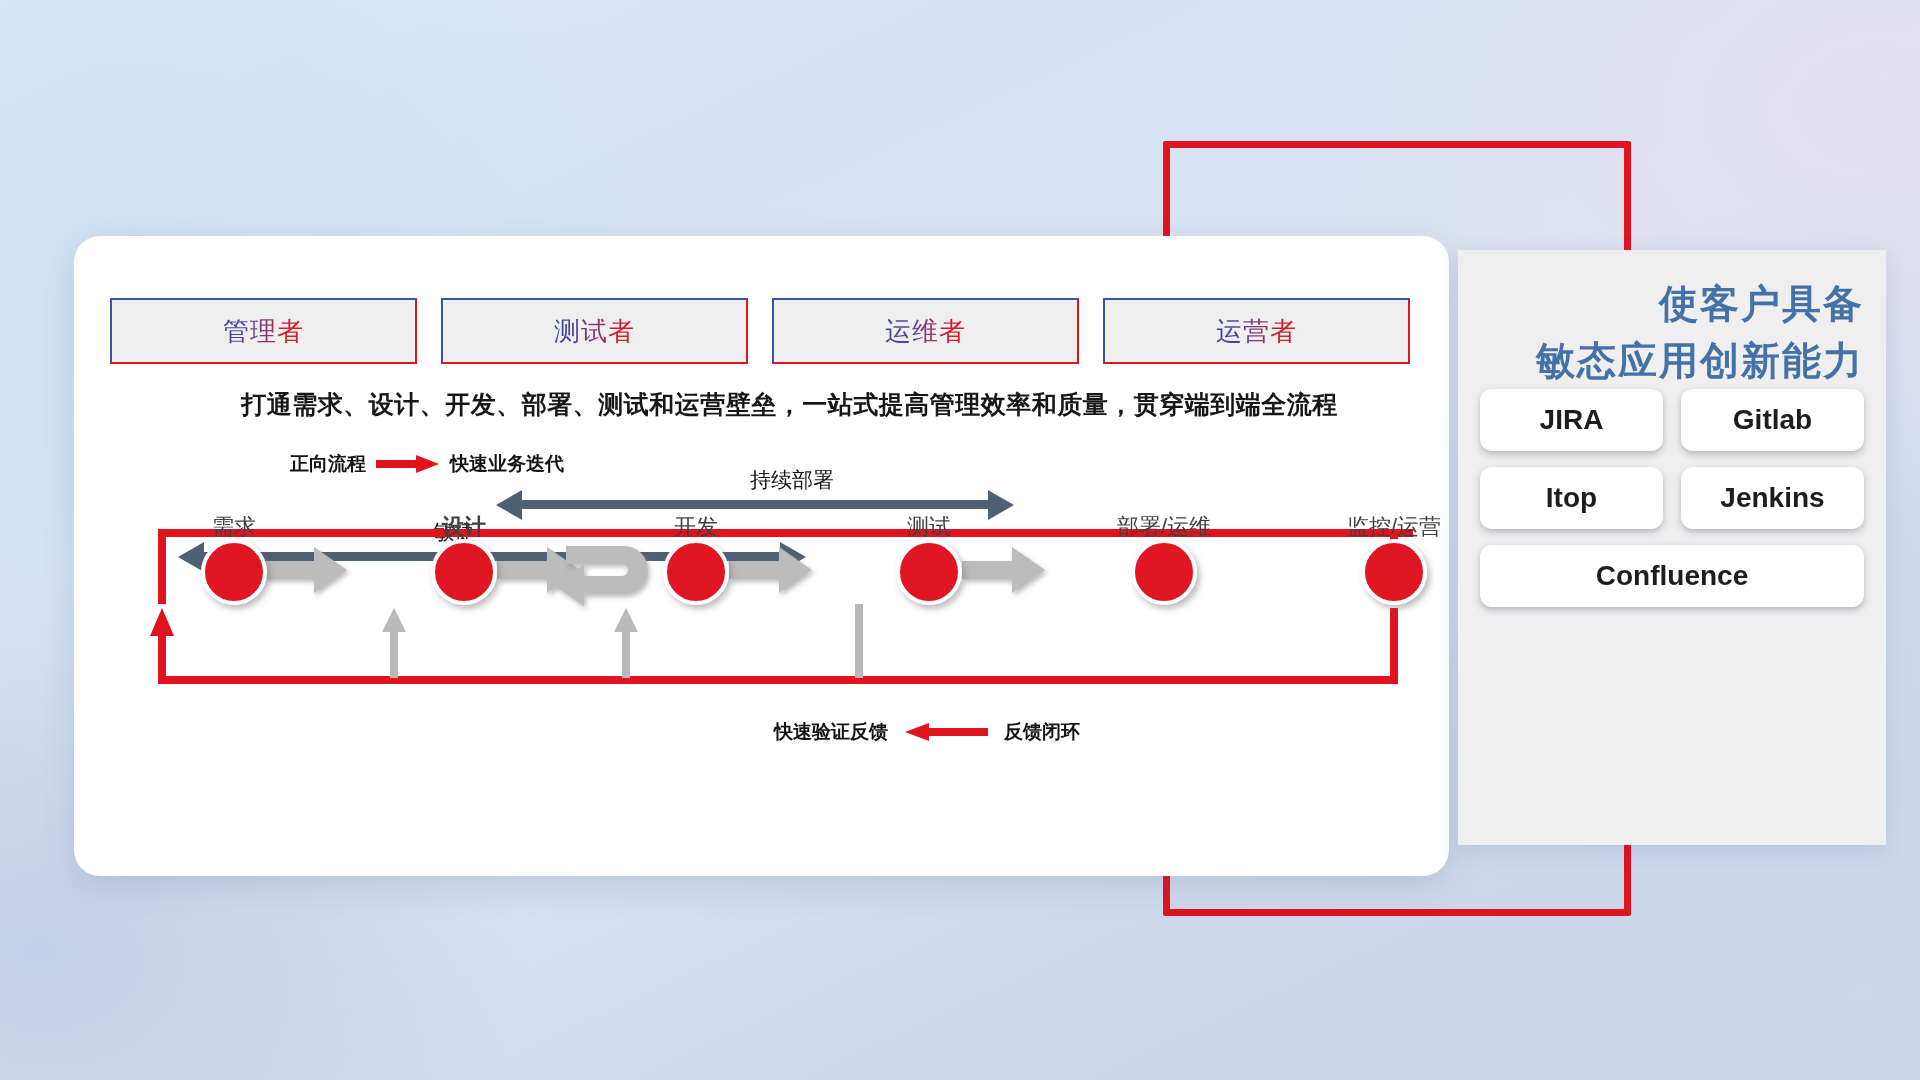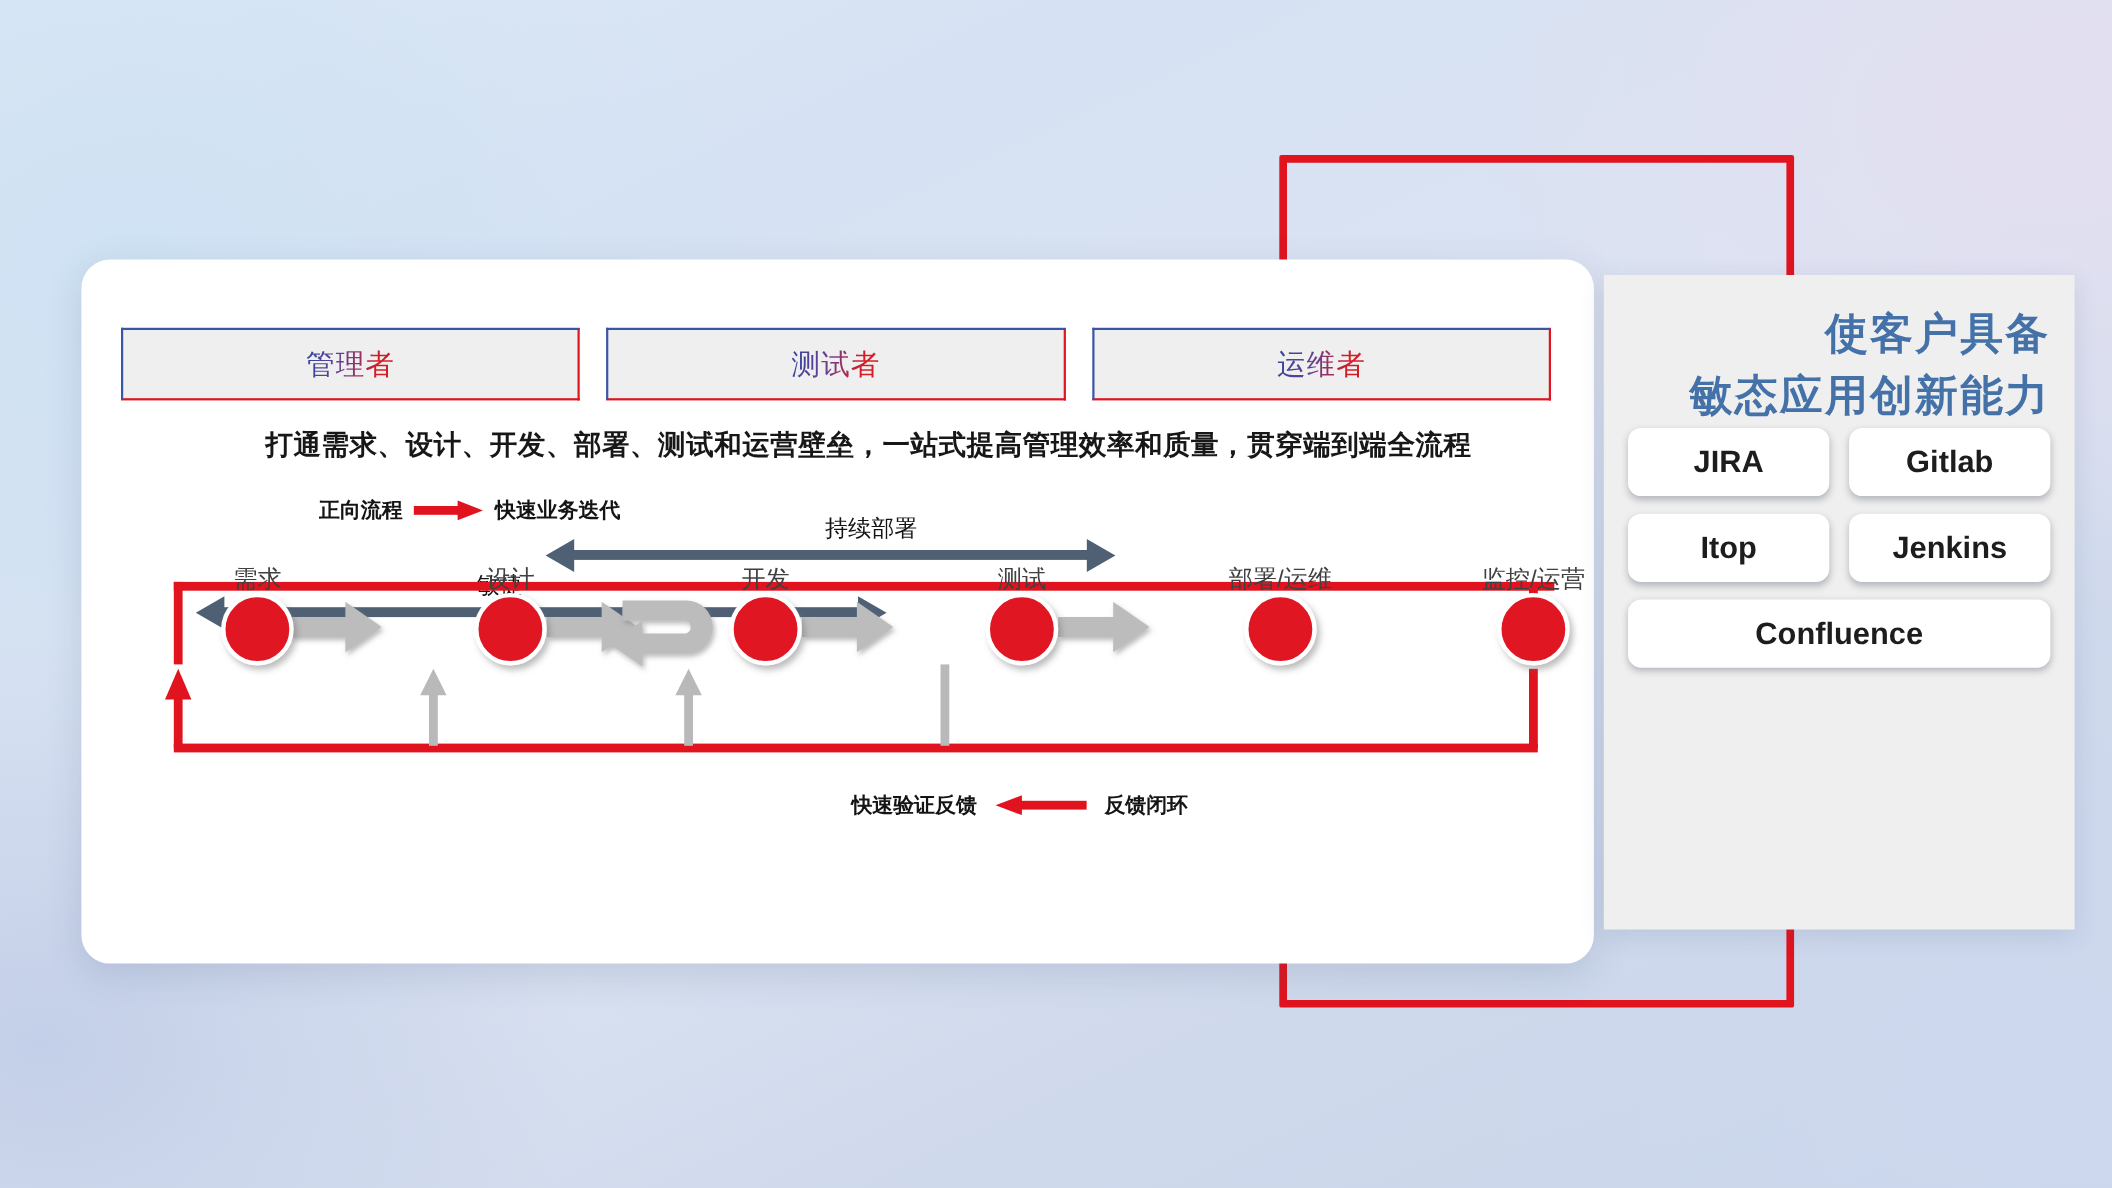--- a/index.html
+++ b/index.html
@@ -123,20 +123,23 @@
   <div class="roles">
     <div class="role-box">
       <span class="role-label">管理者</span>
     </div>
     <div class="role-box">
       <span class="role-label">测试者</span>
     </div>
     <div class="role-box">
       <span class="role-label">运维者</span>
     </div>
+    <div class="role-box">
+      <span class="role-label">运营者</span>
+    </div>
   </div>
 
   <div class="desc">打通需求、设计、开发、部署、测试和运营壁垒，一站式提高管理效率和质量，贯穿端到端全流程</div>
 
   <div class="legend-fwd">
     <span>正向流程</span>
     <svg class="red-arrow-r" width="64" height="20" viewBox="0 0 64 20">
       <rect x="0" y="6" width="44" height="8" fill="#e0131e"></rect>
       <polygon points="40,1 63,10 40,19" fill="#e0131e"></polygon>
     </svg>
@@ -232,21 +235,21 @@
       <circle cx="160" cy="336" r="31" fill="#e01624" stroke="#ffffff" stroke-width="4" filter="url(#shadow)"></circle>
       <circle cx="390" cy="336" r="31" fill="#e01624" stroke="#ffffff" stroke-width="4" filter="url(#shadow)"></circle>
       <circle cx="622" cy="336" r="31" fill="#e01624" stroke="#ffffff" stroke-width="4" filter="url(#shadow)"></circle>
       <circle cx="855" cy="336" r="31" fill="#e01624" stroke="#ffffff" stroke-width="4" filter="url(#shadow)"></circle>
       <circle cx="1090" cy="336" r="31" fill="#e01624" stroke="#ffffff" stroke-width="4" filter="url(#shadow)"></circle>
       <circle cx="1320" cy="336" r="31" fill="#e01624" stroke="#ffffff" stroke-width="4" filter="url(#shadow)"></circle>
     </g>
   </svg>
 
   <div class="stage-label" style="left:160px; top:276px;">需求</div>
-  <div class="stage-label" style="left:390px; top:276px;">设计</div>
+  <div class="stage-label" style="left:390px; top:276px;font-weight:bold;">设计</div>
   <div class="stage-label" style="left:622px; top:276px;">开发</div>
   <div class="stage-label" style="left:855px; top:276px;">测试</div>
   <div class="stage-label" style="left:1090px; top:276px;">部署/运维</div>
   <div class="stage-label" style="left:1320px; top:276px;">监控/运营</div>
 
 </div>
 
 <div class="side-panel">
   <div class="side-title">
     <div>使客户具备</div>

